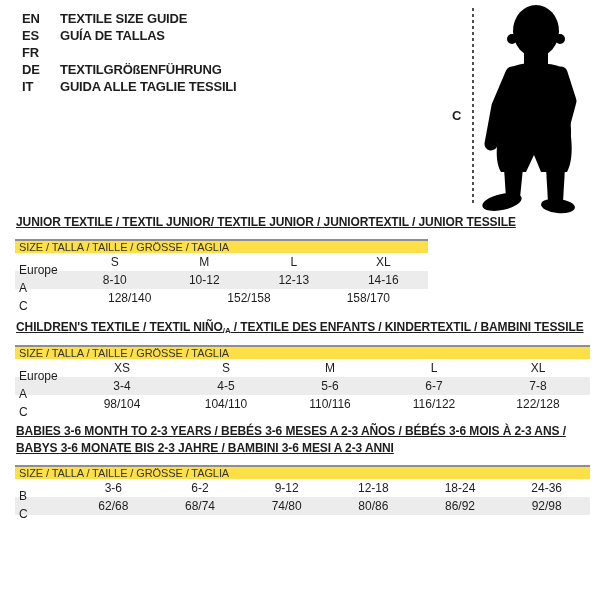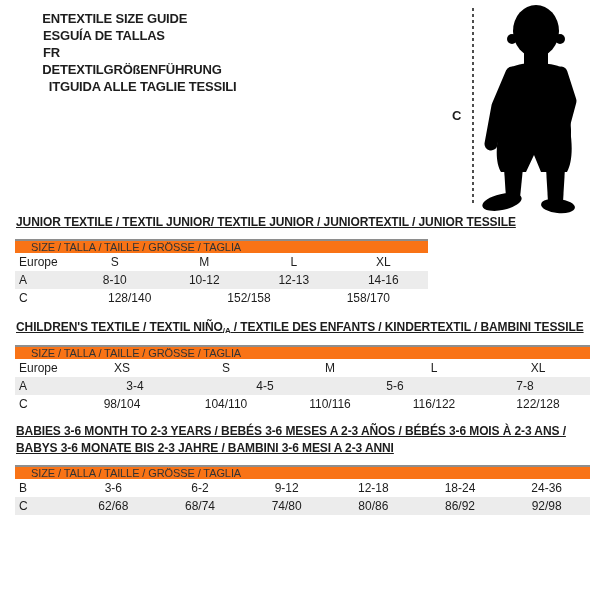--- a/index.html
+++ b/index.html
@@ -2,40 +2,40 @@
 <html><head>
 <meta charset="utf-8">
 <style>
   * { box-sizing: border-box; margin: 0; padding: 0; }
   html, body { width: 600px; height: 600px; background: #ffffff; }
   body { font-family: "Liberation Sans", sans-serif; color: #1d1d1d; }
   .canvas { position: relative; width: 600px; height: 600px; overflow: hidden; background: #fff; }
 
   
   .lang-block { position: absolute; left: 22px; top: 10px; font-weight: bold; font-size: 13px; letter-spacing: -0.2px; }
-  .lang-row { display: flex; height: 17px; line-height: 17px; text-align: right; }
+  .lang-row { display: flex; height: 17px; line-height: 17px; }
   .lang-code { width: 38px; }
 
   
   .measure-line { position: absolute; left: 472px; top: 8px; width: 2px; height: 198px;
     background: repeating-linear-gradient(to bottom, #4d4d4d 0 3px, transparent 3px 6px); }
   .measure-label { position: absolute; left: 452px; top: 108px; font-weight: bold; font-size: 13px; }
   .baby-svg { position: absolute; left: 470px; top: 0; width: 130px; height: 215px; }
 
   
   .section-heading { position: absolute; left: 16px; font-weight: bold; font-size: 12px; letter-spacing: -0.1px; white-space: nowrap; text-decoration: underline; }
   .heading-sub { font-size: 8px; vertical-align: -2px; }
 
   
   .size-table { position: absolute; left: 15px; font-size: 12px; }
-  .size-table .bar { height: 14px; border-top: 2px solid #8e8e8e; background: #f97316;
-    font-size: 11px; line-height: 12px; padding-left: 16px; color: #333333; letter-spacing: -0.1px; }
+  .size-table .bar { height: 14px; border-top: 2px solid #8e8e8e; background: #fde047;
+    font-size: 11px; line-height: 12px; padding-left: 4px; color: #333333; letter-spacing: -0.1px; }
   .size-table .row { display: flex; height: 18px; line-height: 18px; }
   .size-table .row.alt { background: #ececec; }
-  .cell-label { width: 55px; padding-left: 4px; }
+  .cell-label { width: 55px; padding-left: 4px; margin-top: 8px; }
   .cell { flex: 1; text-align: center; }
 
   
   .footnotes { position: absolute; left: 20px; top: 533px; font-weight: bold; font-size: 11.5px; letter-spacing: -0.1px; }
   .fn-line { height: 17px; line-height: 17px; white-space: nowrap; }
 
   .w-junior { width: 413px; }
   .w-wide { width: 575px; }
   .t-junior { top: 239px; }
   .t-children { top: 345px; }
@@ -126,20 +126,21 @@
       <span class="cell">S</span>
       <span class="cell">M</span>
       <span class="cell">L</span>
       <span class="cell">XL</span>
     </div>
     <div class="row alt">
       <span class="cell-label">A</span>
       <span class="cell">3-4</span>
       <span class="cell">4-5</span>
       <span class="cell">5-6</span>
+      <span class="cell">6-7</span>
       <span class="cell">7-8</span>
     </div>
     <div class="row">
       <span class="cell-label">C</span>
       <span class="cell">98/104</span>
       <span class="cell">104/110</span>
       <span class="cell">110/116</span>
       <span class="cell">116/122</span>
       <span class="cell">122/128</span>
     </div>

